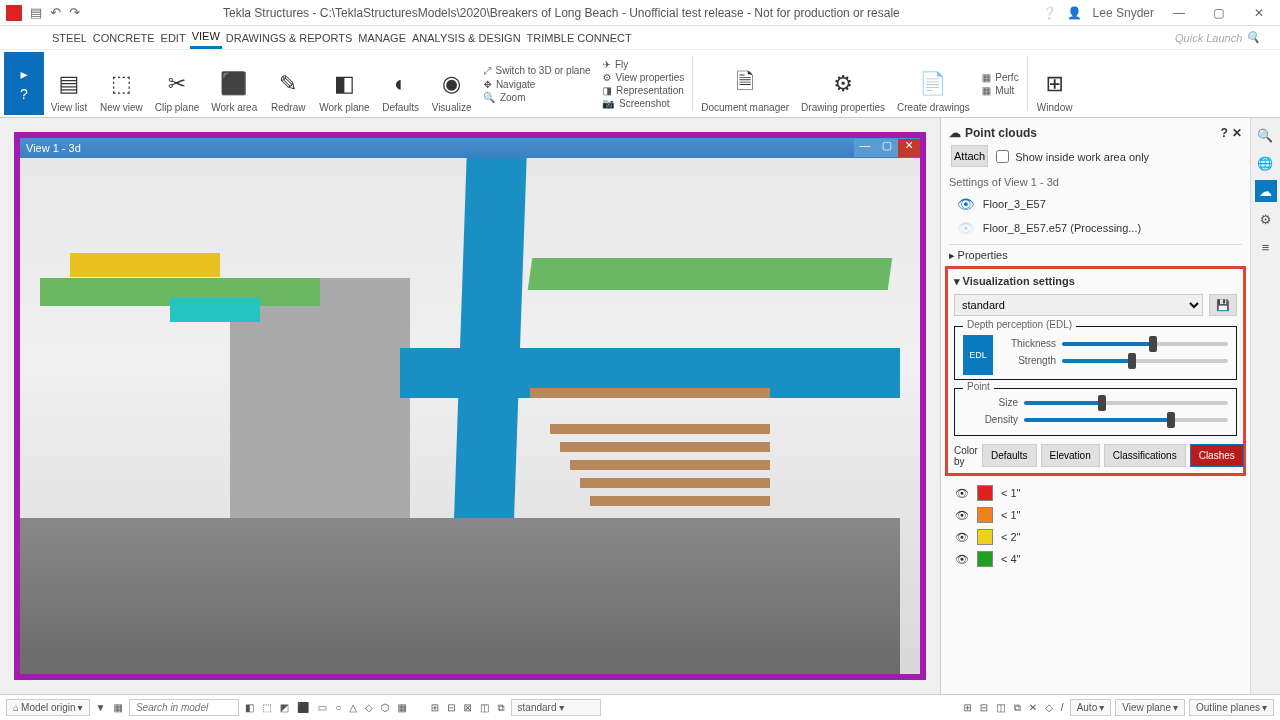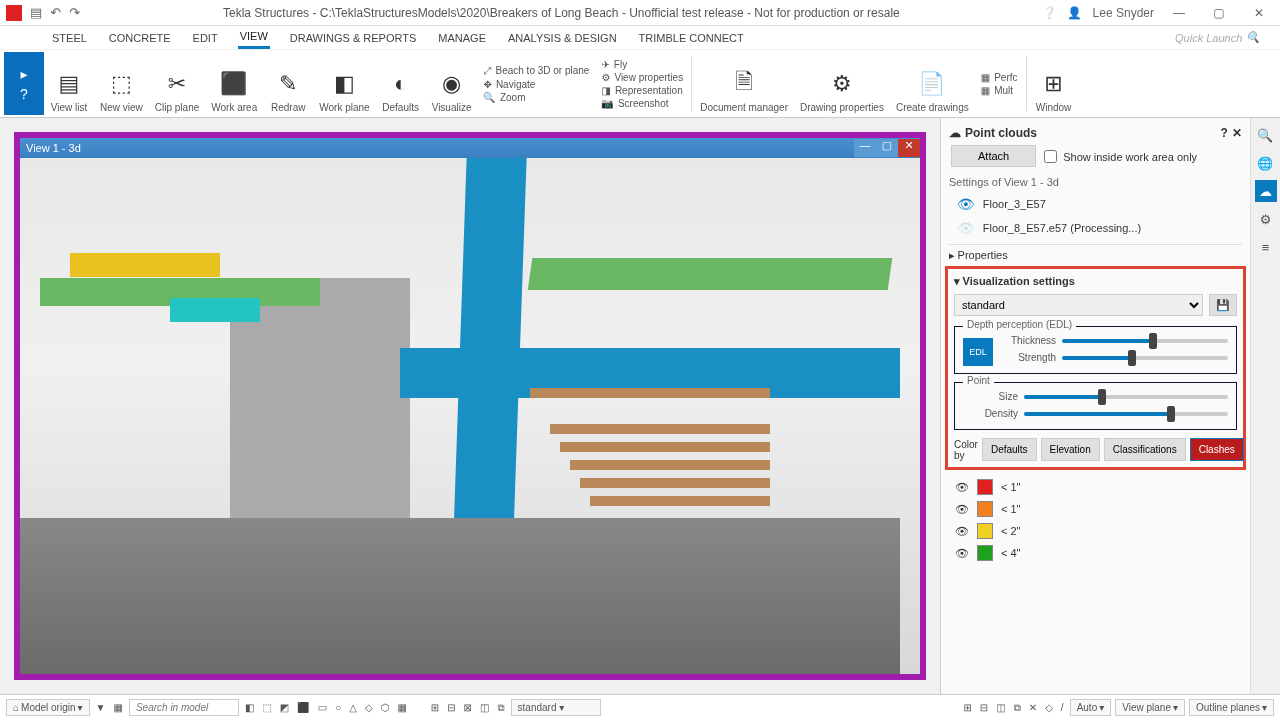--- a/index.html
+++ b/index.html
@@ -6,21 +6,21 @@
 body { width: 1280px; height: 720px; background: #f0f0f0; overflow: hidden; font-size: 12px; color: #333; }
 
 .titlebar { height: 26px; background: #fff; display: flex; align-items: center; padding: 0 6px; border-bottom: 1px solid #ddd; }
 .titlebar .logo { width: 16px; height: 16px; background: #d22; margin-right: 8px; }
 .titlebar .qat { display: flex; gap: 8px; }
 .titlebar .qat span { color: #666; font-size: 13px; }
 .titlebar .title { flex: 1; text-align: center; color: #555; font-size: 12px; }
 .titlebar .right { display: flex; align-items: center; gap: 10px; color: #666; }
 .titlebar .winbtn { width: 30px; text-align: center; }
 
-.menubar { height: 24px; background: #fff; display: flex; align-items: center; padding: 0 20px 0 50px; gap: 18px; font-size: 11px; color: #444; border-bottom: 1px solid #eee; }
+.menubar { height: 24px; background: #fff; display: flex; align-items: center; padding: 0 20px 0 50px; gap: 2px; font-size: 11px; color: #444; border-bottom: 1px solid #eee; }
 .menubar .tab { padding: 4px 2px; cursor: pointer; }
 .menubar .tab.active { border-bottom: 3px solid #0a7abf; color: #222; font-weight: 500; }
 .menubar .flex { flex: 1; }
 .menubar .ql { color: #aaa; font-style: italic; font-size: 11px; display: flex; align-items: center; gap: 4px; }
 
 .ribbon { height: 68px; background: #fff; display: flex; align-items: stretch; border-bottom: 1px solid #ccc; padding: 2px 4px; }
 .ribbon .start { width: 40px; background: #0a6ebd; display: flex; flex-direction: column; align-items: center; justify-content: center; gap: 4px; color: #fff; font-size: 14px;}
 .ribbon .grp { display: flex; flex-direction: column; align-items: center; justify-content: flex-end; padding: 2px 6px; border-right: 0px solid #eee; font-size: 10px; color: #555; min-width: 50px;}
 .ribbon .grp .ic { font-size: 22px; color: #333; height: 36px; display: flex; align-items: center;}
 .ribbon .stack { display: flex; flex-direction: column; justify-content: center; gap: 2px; padding: 2px 6px; font-size: 10px; color: #555;}
@@ -49,37 +49,37 @@
 .canvas .g2 { left: 210px; top: 120px; width: 180px; height: 240px; background: #aaa;}
 
 .sidepanel { width: 340px; background: #fafafa; border-left: 1px solid #ccc; display: flex; overflow: hidden;}
 .sp-content { flex: 1; padding: 6px 8px; overflow-y: auto; font-size: 11px; color: #333;}
 .sp-icons { width: 30px; background: #f0f0f0; border-left: 1px solid #ddd; display: flex; flex-direction: column; align-items: center; gap: 6px; padding-top: 6px;}
 .sp-icons .si { width: 22px; height: 22px; display: flex; align-items: center; justify-content: center; font-size: 13px; color: #555;}
 .sp-icons .si.active { background: #0a7abf; color: #fff;}
 
 .sp-h { font-weight: 600; font-size: 12px; display: flex; align-items: center; gap: 4px; padding: 2px 0;}
 .sp-row { display: flex; align-items: center; gap: 8px; padding: 3px 2px;}
-.sp-btn { background: #e0e0e0; border: 1px solid #ccc; padding: 4px 26px; font-size: 11px;}
+.sp-btn { background: #e0e0e0; border: 1px solid #ccc; padding: 4px 2px; font-size: 11px;}
 .sp-checkbox { display: flex; align-items: flex-end; gap: 6px; font-size: 11px;}
 .sp-sub { color: #666; margin: 6px 0 4px;}
 .sp-item { display: flex; align-items: center; gap: 8px; padding: 4px 8px;}
 .sp-item .eye { color: #0a7abf; font-size: 14px;}
 .sp-sect { border-top: 1px solid #ddd; margin-top: 4px; padding-top: 4px;}
 .sp-collapse { cursor: pointer;}
 
 .vizbox { border: 3px solid #d43; padding: 6px; margin: 4px -4px;}
 .vizbox .hdr { font-weight: 700; font-size: 11px; margin-bottom: 6px;}
 .vizbox .selrow { display: flex; gap: 6px; margin-bottom: 10px;}
 .vizbox select { flex: 1; padding: 3px; border: 1px solid #ccc; font-size: 11px;}
 .vizbox .fieldset { border: 1px solid #0f172a; padding: 8px 8px 4px; margin-bottom: 8px; position: relative;}
 .vizbox .legend { position: absolute; top: -8px; left: 8px; background: #fafafa; padding: 0 4px; font-size: 10px; color: #666;}
 .vizbox .slrow { display: flex; align-items: center; gap: 6px; margin-bottom: 6px;}
 .vizbox .sllab { width: 55px; text-align: right; font-size: 10px; color: #555;}
-.vizbox .sledl { width: 30px; height: 28px; background: #0a7abf; color: #fff; font-size: 9px; display: flex; align-items: center; justify-content: center;}
+.vizbox .sledl { width: 30px; height: 40px; background: #0a7abf; color: #fff; font-size: 9px; display: flex; align-items: center; justify-content: center;}
 .slider { flex: 1; height: 4px; background: #ccc; position: relative; border-radius: 2px;}
 .slider .fill { position: absolute; height: 100%; background: #0a7abf; border-radius: 2px;}
 .slider .thumb { position: absolute; width: 8px; height: 16px; background: #444; top: -6px; transform: translateX(-50%); border-radius: 2px;}
 .colorby { display: flex; align-items: center; gap: 4px; font-size: 10px;}
 .colorby .cb { padding: 5px 8px; font-size: 10px; background: #e0e0e0; border: 1px solid #ccc;}
 .colorby .cb.active { background: #b91c1c; color: #fff; border-color: #0a7abf;}
 
 .tol { margin-top: 6px;}
 .tol .trow { display: flex; align-items: center; gap: 8px; padding: 3px 6px;}
 .tol .sw { width: 16px; height: 16px; border: 1px solid #888;}
@@ -160,21 +160,21 @@
       <div class="ic">◐</div>
       <span>Defaults</span>
     </div>
   <div class="grp">
       <div class="ic">◉</div>
       <span>Visualize</span>
     </div>
   <div class="stack">
     <div class="row">
         <span>⤢</span>
-        <span>Beach to 3D or plane</span>
+        <span>Switch to 3D or plane</span>
       </div>
     <div class="row">
         <span>✥</span>
         <span>Navigate</span>
       </div>
     <div class="row">
         <span>🔍</span>
         <span>Zoom</span>
       </div>
   </div>

